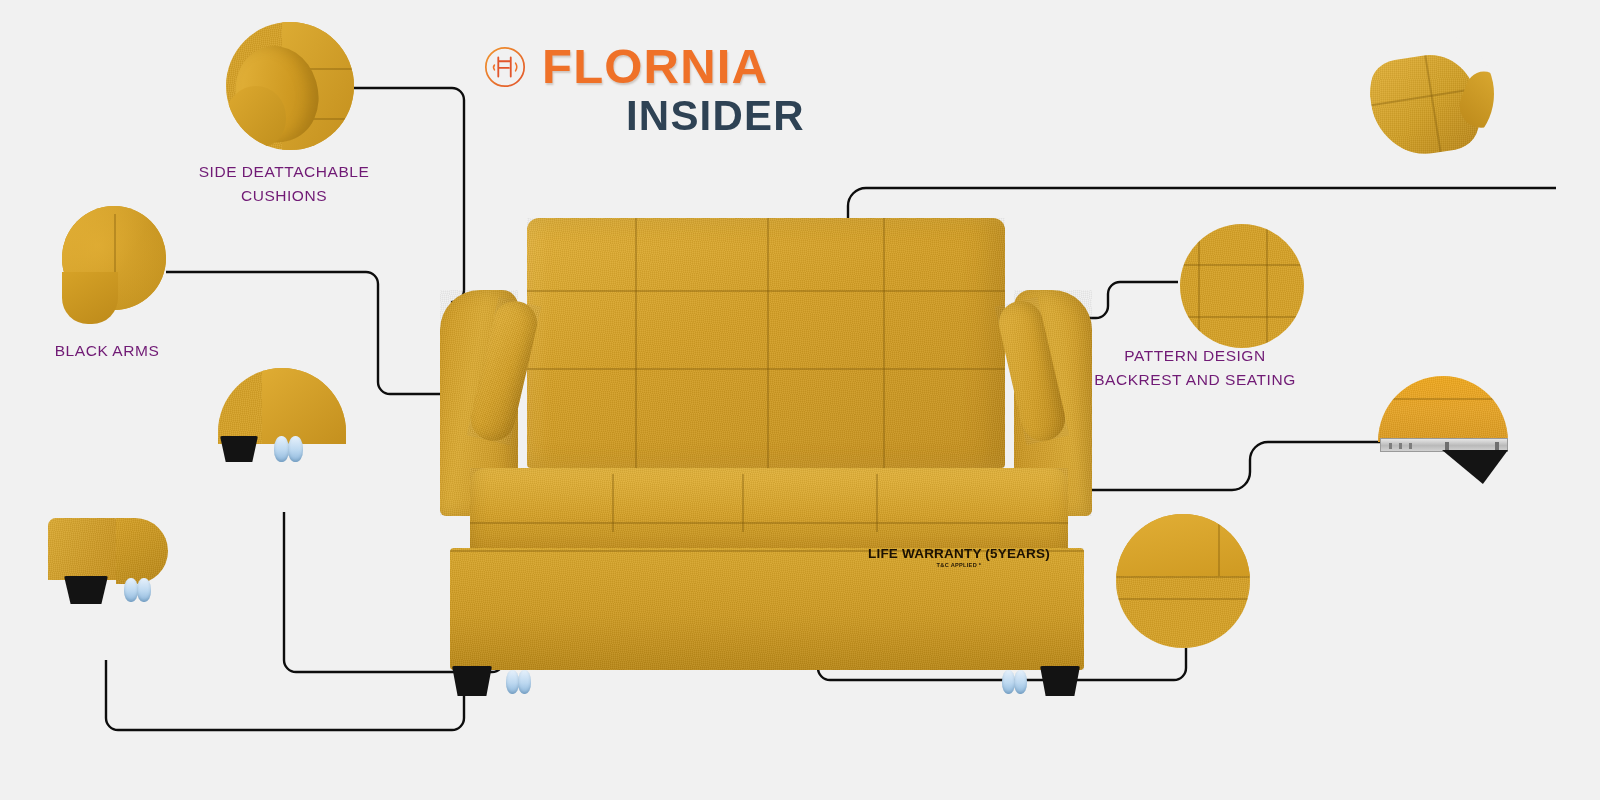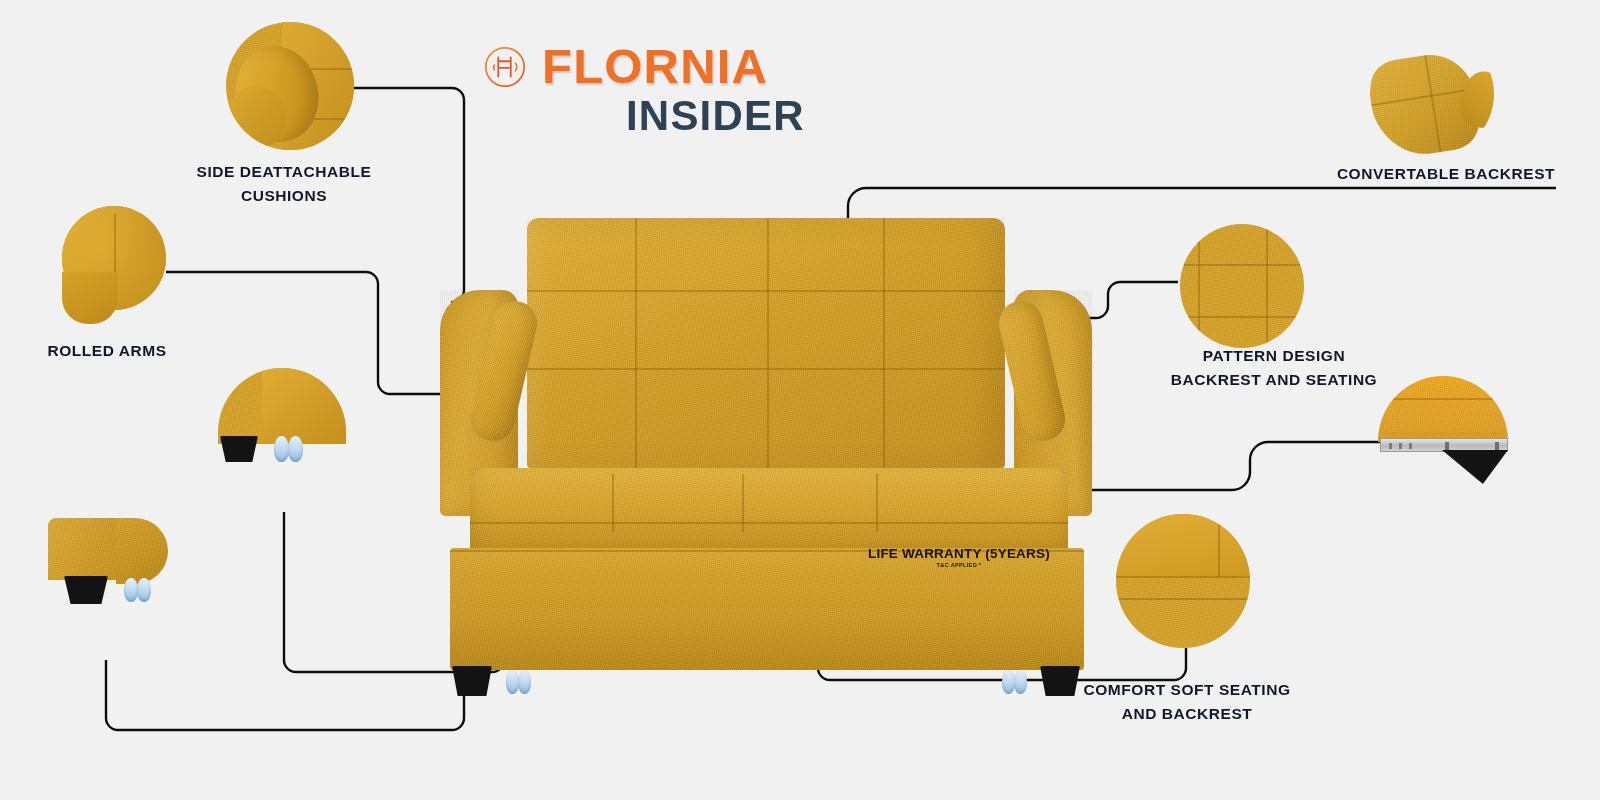--- a/index.html
+++ b/index.html
@@ -27,22 +27,22 @@
     text-shadow:1px 2px 2px rgba(120,90,70,.28);
   }
   .brand-sub {
     font-size:42px; font-weight:bold; letter-spacing:1.2px;
     color:#2e4254; line-height:1; margin-left:144px; margin-top:4px;
   }
 
   
   .label {
     position:absolute; z-index:5;
-    font-size:15.5px; font-weight:bold; letter-spacing:.55px;
-    color:#0f172a; text-align:center; line-height:1.55;
+    font-size:15.5px; font-weight:normal; letter-spacing:.55px;
+    color:#701a75; text-align:center; line-height:1.55;
     white-space:pre-line;
   }
 
   
   .thumb { position:absolute; z-index:3; border-radius:50%; overflow:hidden; background:#f1f1f1; }
   .thumb-inner { position:absolute; inset:0; }
 
   
   .fab        { background:#d7a227; }
   .grain { position:absolute; inset:0;
@@ -208,21 +208,21 @@
   <div class="thumb" style="left:62px;top:206px;width:104px;height:104px;">
     <div class="thumb-inner fab">
       <div class="grain"></div>
       <div style="position:absolute;left:0;top:0;width:104px;height:104px;
                   background:linear-gradient(120deg,#e1ae35,#cc972120 60%),radial-gradient(circle at 34% 38%,#dfac33,#bf8e1d);"></div>
       <div class="seam seam-v" style="left:52px;top:8px;bottom:8px;"></div>
     </div>
   </div>
   <div style="position:absolute;left:62px;top:272px;width:56px;height:52px;border-radius:0 0 26px 26px;
               background:linear-gradient(150deg,#d6a227,#bd8a1a);z-index:3;"></div>
-  <div class="label" style="left:14px;top:339px;width:186px;">ROLLED ARMS</div>
+  <div class="label" style="left:14px;top:339px;width:186px;">BLACK ARMS</div>
 
   <div style="position:absolute;left:218px;top:368px;width:128px;height:86px;z-index:3;">
     <div style="position:absolute;left:0;top:0;width:128px;height:76px;border-radius:64px 64px 0 0;overflow:hidden;background:#d7a227;">
       <div class="grain"></div>
       <div class="seam seam-v" style="left:44px;"></div>
       <div style="position:absolute;left:44px;top:0;right:0;bottom:0;background:linear-gradient(140deg,#dfac33,#c4901e);"></div>
     </div>
     <div class="foot" style="left:2px;top:68px;width:38px;height:26px;clip-path:polygon(0 0,100% 0,85% 100%,15% 100%);"></div>
     <div class="caster" style="left:56px;top:68px;width:15px;height:26px;"></div>
     <div class="caster" style="left:70px;top:68px;width:15px;height:26px;"></div>
@@ -245,32 +245,31 @@
       <div style="position:absolute;left:2px;top:24px;width:104px;height:98px;border-radius:30px 46px 28px 54px;
                   background:linear-gradient(145deg,#e3b23a,#d2a026 55%,#bc891b);transform:rotate(-9deg);overflow:hidden;">
         <div class="grain"></div>
         <div class="seam seam-h" style="top:40px"></div>
         <div class="seam seam-v" style="left:60px"></div>
       </div>
       <div style="position:absolute;left:92px;top:40px;width:42px;height:56px;border-radius:18px 8px 20px 22px;
                   background:linear-gradient(200deg,#dbaa31,#bd8a1b);transform:rotate(22deg);"></div>
     </div>
   </div>
-  <div class="label" style="left:1296px;top:162px;width:300px;">CONVERTABLE BACKREST</div>
 
   <div class="thumb" style="left:1180px;top:224px;width:124px;height:124px;">
     <div class="thumb-inner fab">
       <div class="grain"></div>
       <div class="seam seam-h" style="top:40px"></div>
       <div class="seam seam-h" style="top:92px"></div>
       <div class="seam seam-v" style="left:18px"></div>
       <div class="seam seam-v" style="left:86px"></div>
     </div>
   </div>
-  <div class="label" style="left:1108px;top:344px;width:332px;">PATTERN DESIGN
+  <div class="label" style="left:1029px;top:344px;width:332px;">PATTERN DESIGN
 BACKREST AND SEATING</div>
 
   <div style="position:absolute;left:1378px;top:376px;width:130px;height:108px;z-index:3;">
     <div style="position:absolute;left:0;top:0;width:130px;height:66px;border-radius:66px 66px 0 0;overflow:hidden;
                 background:linear-gradient(180deg,#f0a91e 0%,#e8a527 50%,#dd9c22 100%);">
       <div class="grain"></div>
       <div class="seam seam-h" style="top:22px"></div>
     </div>
     <div style="position:absolute;left:2px;top:62px;width:128px;height:14px;
                 background:linear-gradient(180deg,#e6e6e6,#b9b9b9 55%,#d2d2d2);border:1px solid #9a9a9a;">
@@ -286,16 +285,14 @@
 
   <div class="thumb" style="left:1116px;top:514px;width:134px;height:134px;">
     <div class="thumb-inner fab">
       <div class="grain"></div>
       <div style="position:absolute;left:0;top:0;width:134px;height:62px;background:linear-gradient(170deg,#e1ae35,#cf9a22);"></div>
       <div class="seam seam-h" style="top:62px"></div>
       <div class="seam seam-h" style="top:84px"></div>
       <div class="seam seam-v" style="left:102px;top:0;height:62px;bottom:auto"></div>
     </div>
   </div>
-  <div class="label" style="left:1022px;top:678px;width:330px;">COMFORT SOFT SEATING
-AND BACKREST</div>
 
 </div>
 
 </body></html>

